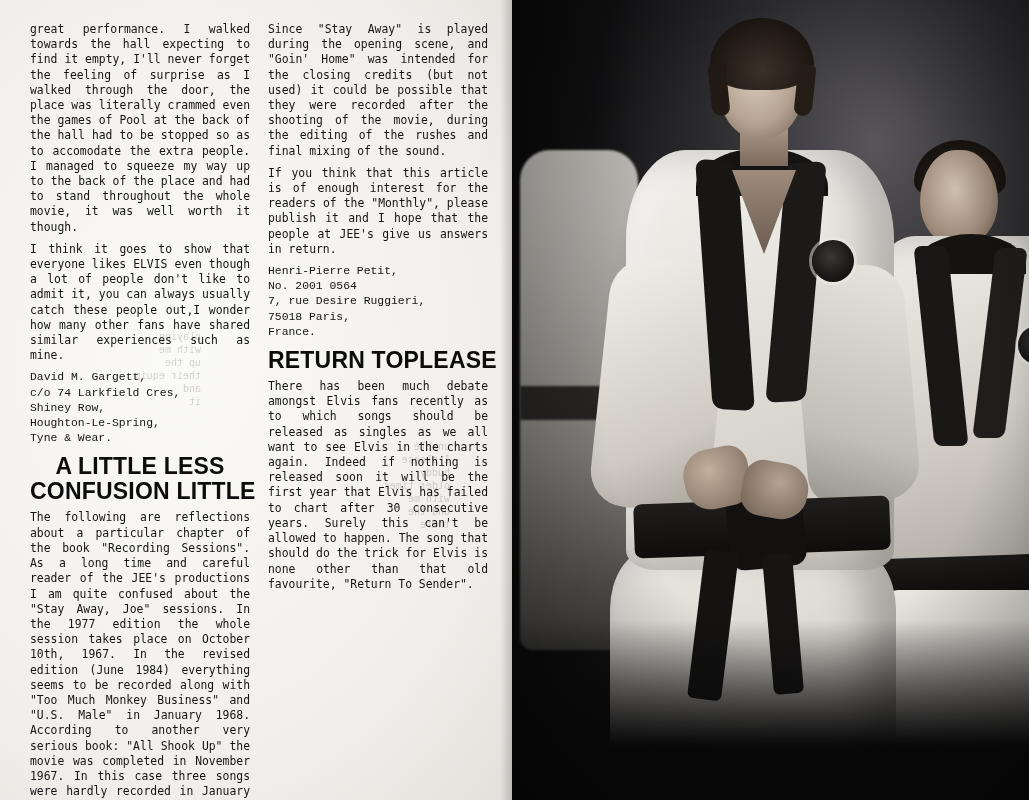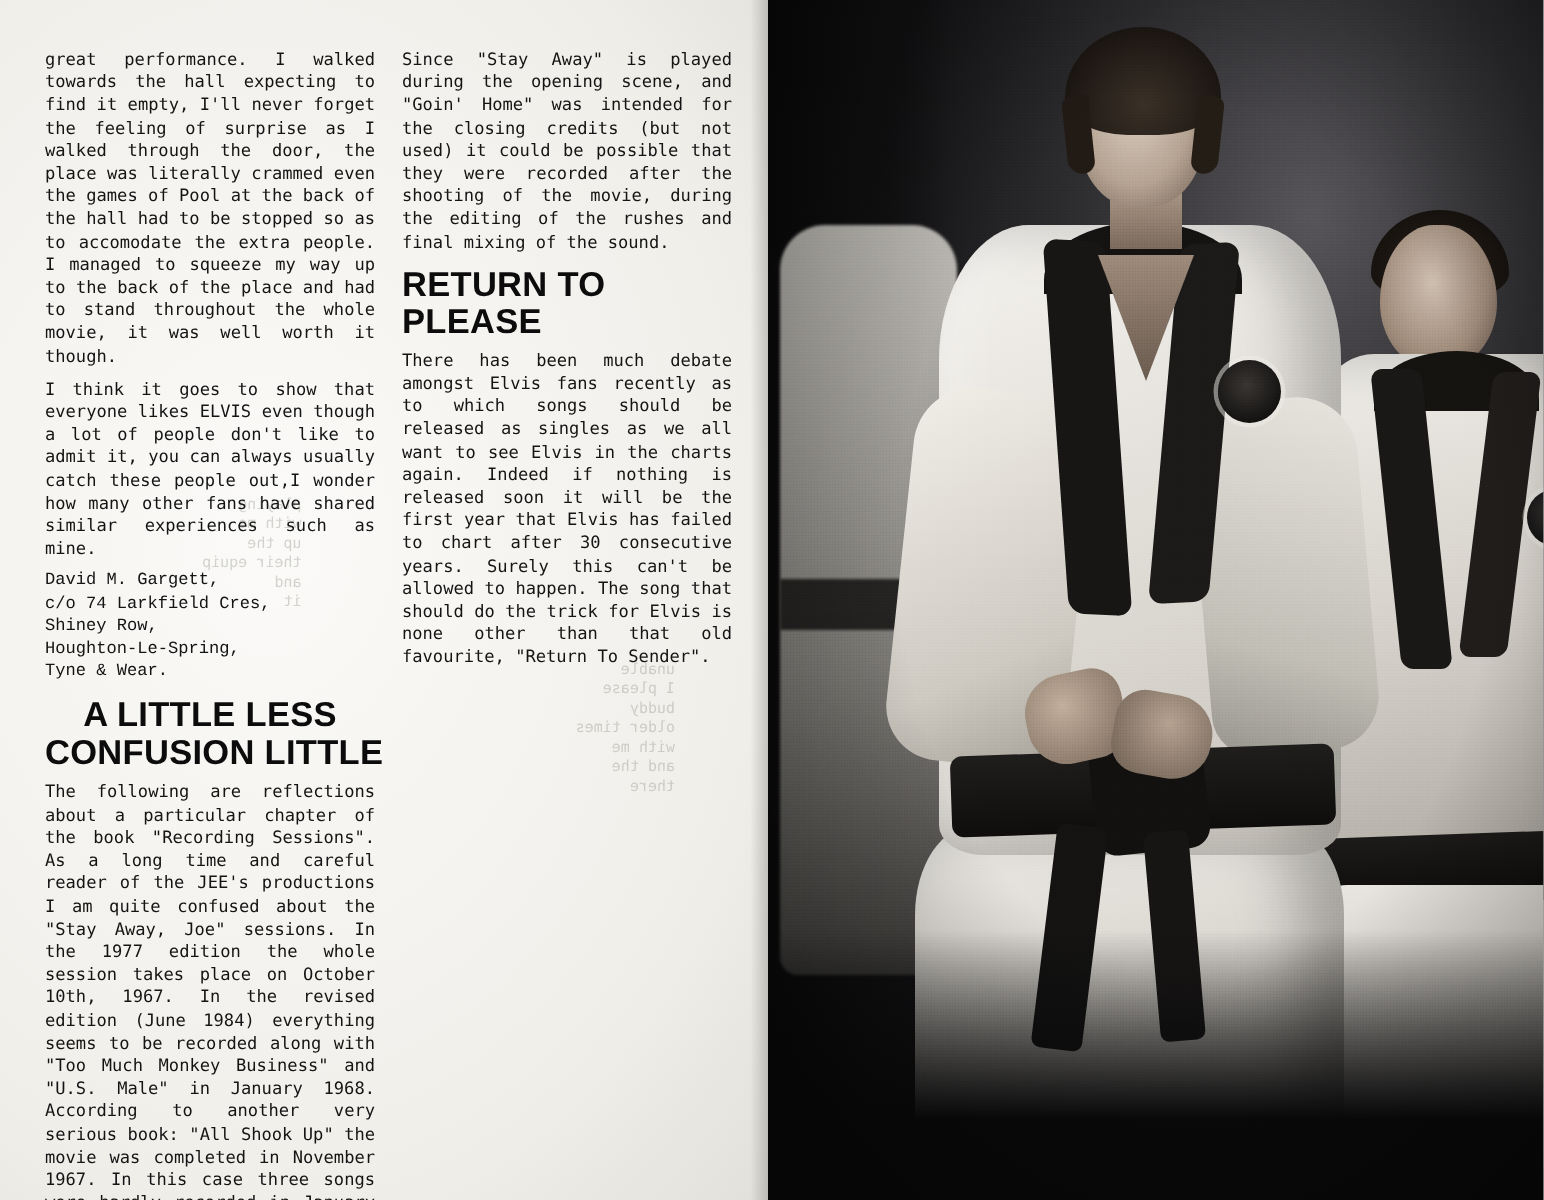--- a/index.html
+++ b/index.html
@@ -41,21 +41,20 @@
     left: 30px;
     top: 22px;
     width: 458px;
     height: 742px;
     display: flex;
     gap: 18px;
   }
   .col {
     width: 220px;
     position: relative;
-    margin-top: 10px;
   }
   .para {
     font-family: "DejaVu Sans Mono", monospace;
     font-size: 11.4px;
     line-height: 15.2px;
     color: #141414;
     text-align: justify;
     margin: 0 0 7px 0;
     letter-spacing: 0px;
     word-spacing: 0px;
@@ -78,21 +77,20 @@
     letter-spacing: 0.2px;
     margin: 8px 0 6px 0;
     display: flex;
     justify-content: space-between;
   }
   .headline span { white-space: nowrap; }
   .headline.center { display: block; text-align: center; }
   .headline.spread {
     display: flex;
     justify-content: space-between;
-    flex-direction: column;
   }
   
   .bleed {
     position: absolute;
     font-family: "DejaVu Sans Mono", monospace;
     font-size: 10px;
     line-height: 13px;
     color: rgba(120,118,110,0.30);
     transform: scaleX(-1);
     white-space: pre-line;
@@ -348,20 +346,26 @@
 Tyne &amp; Wear.</p>
         <div class="headline center">
           <span>A LITTLE LESS</span><br>
           <span>CONFUSION LITTLE</span>
         </div>
         <p class="para">The following are reflections about a particular chapter of the book "Recording Sessions". As a long time and careful reader of the JEE's productions I am quite confused about the "Stay Away, Joe" sessions. In the 1977 edition the whole session takes place on October 10th, 1967. In the revised edition (June 1984) everything seems to be recorded along with "Too Much Monkey Business" and "U.S. Male" in January 1968. According to another very serious book: "All Shook Up" the movie was completed in November 1967. In this case three songs were hardly recorded in January 1968 as Elvis sings them in the picture: "All I Needed Was The Rain", "Dominic" and "Stay Away, Joe".</p>
       </div>
 
       <div class="col">
         <p class="para">Since "Stay Away" is played during the opening scene, and "Goin' Home" was intended for the closing credits (but not used) it could be possible that they were recorded after the shooting of the movie, during the editing of the rushes and final mixing of the sound.</p>
+        <p class="para">If you think that this article is of enough interest for the readers of the "Monthly", please publish it and I hope that the people at JEE's give us answers in return.</p>
+        <p class="addr">Henri-Pierre Petit,
+No. 2001 0564
+7, rue Desire Ruggieri,
+75018 Paris,
+France.</p>
         <div class="headline spread">
           <span>RETURN TO</span>
           <span>PLEASE</span>
         </div>
         <p class="para">There has been much debate amongst Elvis fans recently as to which songs should be released as singles as we all want to see Elvis in the charts again. Indeed if nothing is released soon it will be the first year that Elvis has failed to chart after 30 consecutive years. Surely this can't be allowed to happen. The song that should do the trick for Elvis is none other than that old favourite, "Return To Sender".</p>
       </div>
 
     </div>
   </div>
 

